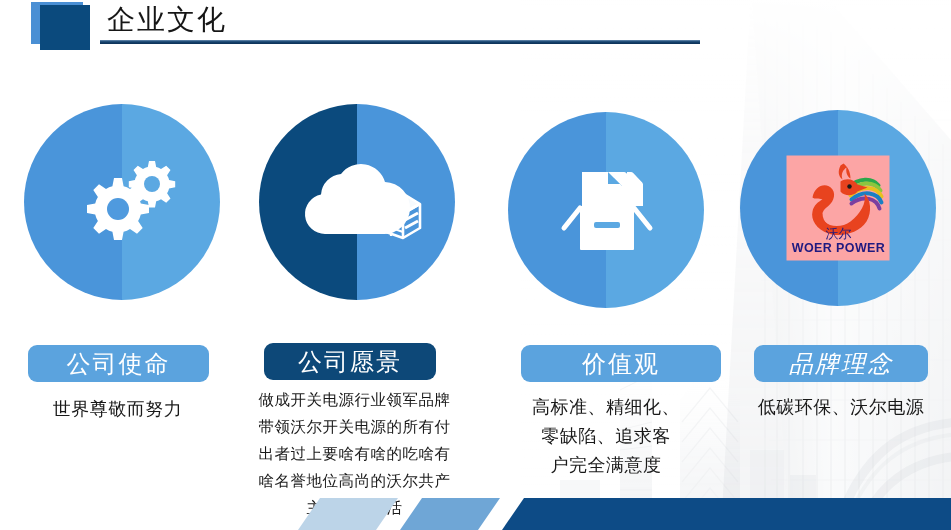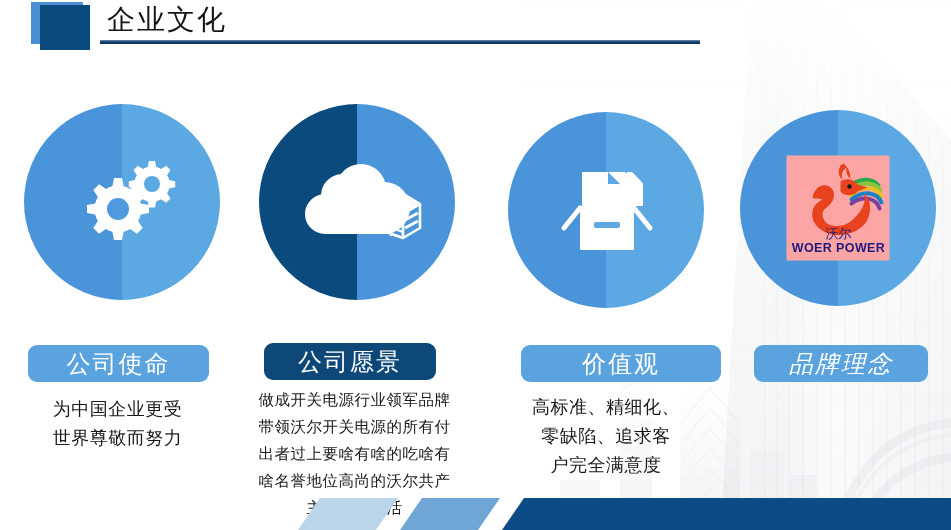--- a/index.html
+++ b/index.html
@@ -184,21 +184,20 @@
         </g>
         <g fill="#ffffff">
           <path d="M82 5 l6 0 1.2 6.1 a15 15 0 0 1 4.8 2 l5.2-3.4 4.3 4.3 -3.4 5.2 a15 15 0 0 1 2 4.8 l6.1 1.2 0 6 -6.1 1.2 a15 15 0 0 1 -2 4.8 l3.4 5.2 -4.3 4.3 -5.2-3.4 a15 15 0 0 1 -4.8 2 l-1.2 6.1 -6 0 -1.2-6.1 a15 15 0 0 1 -4.8 -2 l-5.2 3.4 -4.3-4.3 3.4-5.2 a15 15 0 0 1 -2 -4.8 l-6.1-1.2 0-6 6.1-1.2 a15 15 0 0 1 2 -4.8 l-3.4-5.2 4.3-4.3 5.2 3.4 a15 15 0 0 1 4.8 -2 z"></path>
           <circle cx="85" cy="28" r="8" fill="#5ba8e2"></circle>
         </g>
       </svg>
     </div>
   </div>
   <div class="badge" style="left:28px;top:345px;width:181px;background:#5ba3de;">公司使命</div>
   <div class="body-txt ta-center" style="left:10px;top:395px;width:215px;font-size:18px;">
-    <div>为中国企业更受</div>
     <div>世界尊敬而努力</div>
   </div>
 
   <div class="circle" style="left:259px;top:104px;">
     <div class="half-l" style="background:#0b4a7d"></div>
     <div class="half-r" style="background:#4a95da"></div>
     <div class="glyph">
       <svg width="140" height="100" viewBox="0 0 140 100">
         <g fill="#ffffff">
           <path d="M38 82 a20 20 0 0 1 -4 -39.6 a22 22 0 0 1 20 -20.4 a25 25 0 0 1 44 8 a19 19 0 0 1 -2 52 z"></path>
@@ -292,20 +291,23 @@
                    C30 42, 26 44, 24 42 Z"></path>
           <path d="M34 58 C34 68, 44 74, 54 72 C46 76, 34 74, 30 66 C28 62, 30 58, 34 58 Z"></path>
         </g>
         <circle cx="61" cy="31" r="2.2" fill="#1a1a1a"></circle>
         <text x="50" y="82" text-anchor="middle" font-size="13" font-family="'Liberation Sans','DejaVu Sans',sans-serif" fill="#1f1a80">沃尔</text>
         <text x="50" y="96" text-anchor="middle" font-size="12.5" font-weight="bold" font-family="'Liberation Sans','DejaVu Sans',sans-serif" fill="#1f1a80" letter-spacing="0.4">WOER POWER</text>
       </svg>
     </div>
   </div>
   <div class="badge" style="left:754px;top:345px;width:174px;background:#5ba3de;font-style:italic;">品牌理念</div>
+  <div class="body-txt ta-center" style="left:735px;top:393px;width:212px;font-size:18px;">
+    <div>低碳环保、沃尔电源</div>
+  </div>
 
   <div class="foot">
     <span style="left:298px;width:100px;background:#bcd4e8;
                  clip-path:polygon(22px 0, 100px 0, 78px 32px, 0 32px);"></span>
     <span style="left:400px;width:100px;background:#6fa6d6;
                  clip-path:polygon(22px 0, 100px 0, 78px 32px, 0 32px);"></span>
     <span style="left:502px;width:449px;background:#0d4b86;
                  clip-path:polygon(22px 0, 449px 0, 449px 32px, 0 32px);"></span>
   </div>
 

